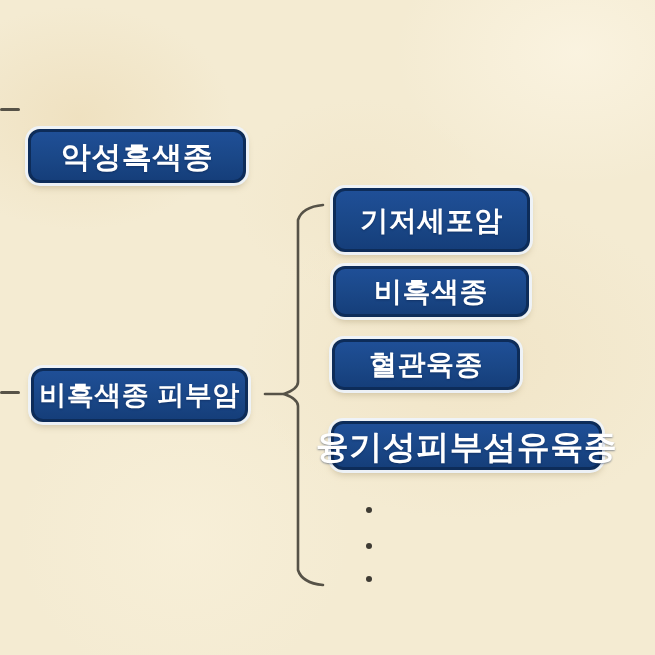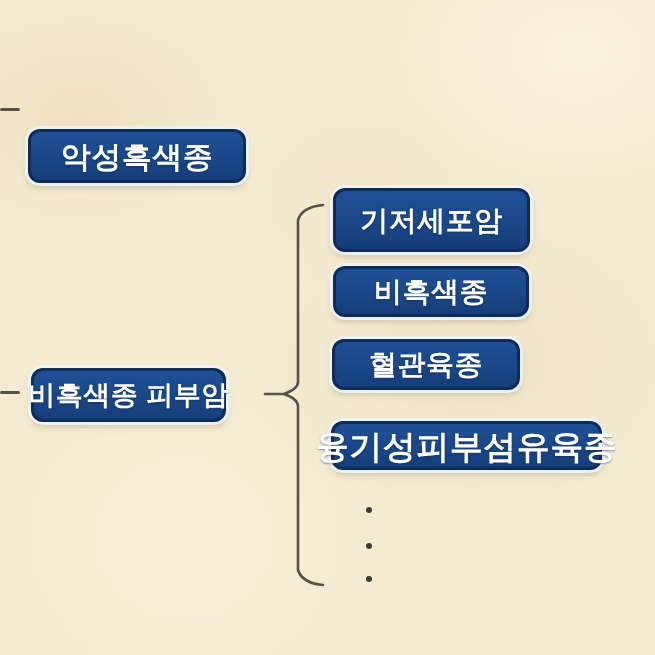--- a/index.html
+++ b/index.html
@@ -37,21 +37,21 @@
     color: #ffffff;
     font-weight: 700;
     letter-spacing: 0.5px;
     text-shadow: 0 1px 2px rgba(10,30,70,0.45);
     white-space: nowrap;
     line-height: 1;
     padding-top: 1px;
   }
   .node-melanoma      { left: 28px;  top: 84px;  width: 218px; height: 54px; margin-top: 45px; }
   .node-melanoma .node-label { font-size: 30px; }
-  .node-nonmelanoma   { left: 31px;  top: 368px; width: 195px; height: 54px; }
+  .node-nonmelanoma   { left: 31px;  top: 368px; width: 217px; height: 54px; }
   .node-nonmelanoma .node-label { font-size: 27px; }
   .node-child-0 { left: 333px; top: 188px; width: 197px; height: 64px; text-align: right; }
   .node-child-1 { left: 333px; top: 266px; width: 196px; height: 51px; }
   .node-child-2 { left: 332px; top: 339px; width: 188px; height: 51px; }
   .node-child-0 .node-label,
   .node-child-1 .node-label,
   .node-child-2 .node-label { font-size: 28px; }
   .node-child-3 { left: 331px; top: 421px; width: 271px; height: 49px; }
   .node-child-3 .node-label { font-size: 33px; }
 

